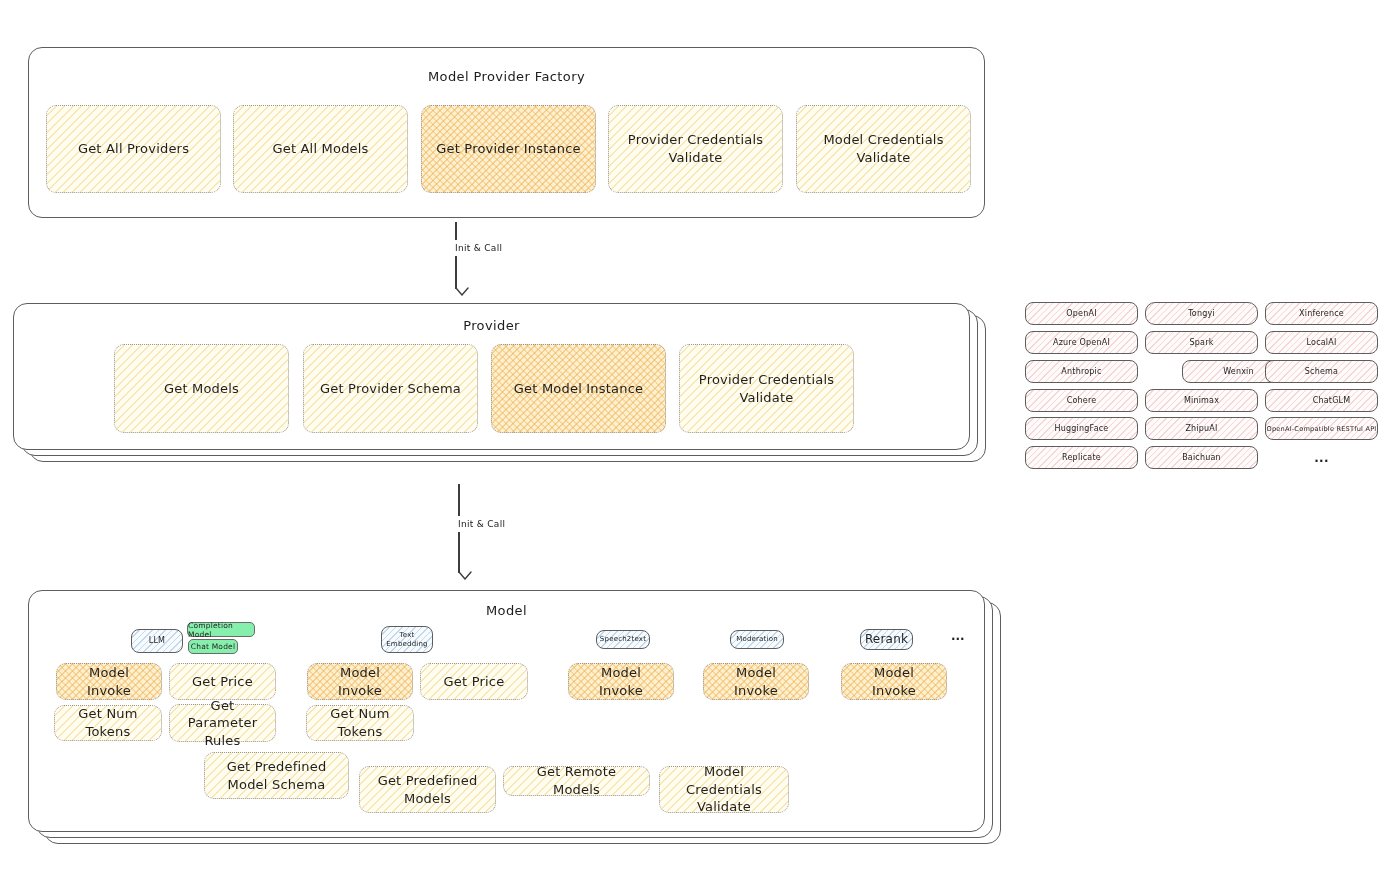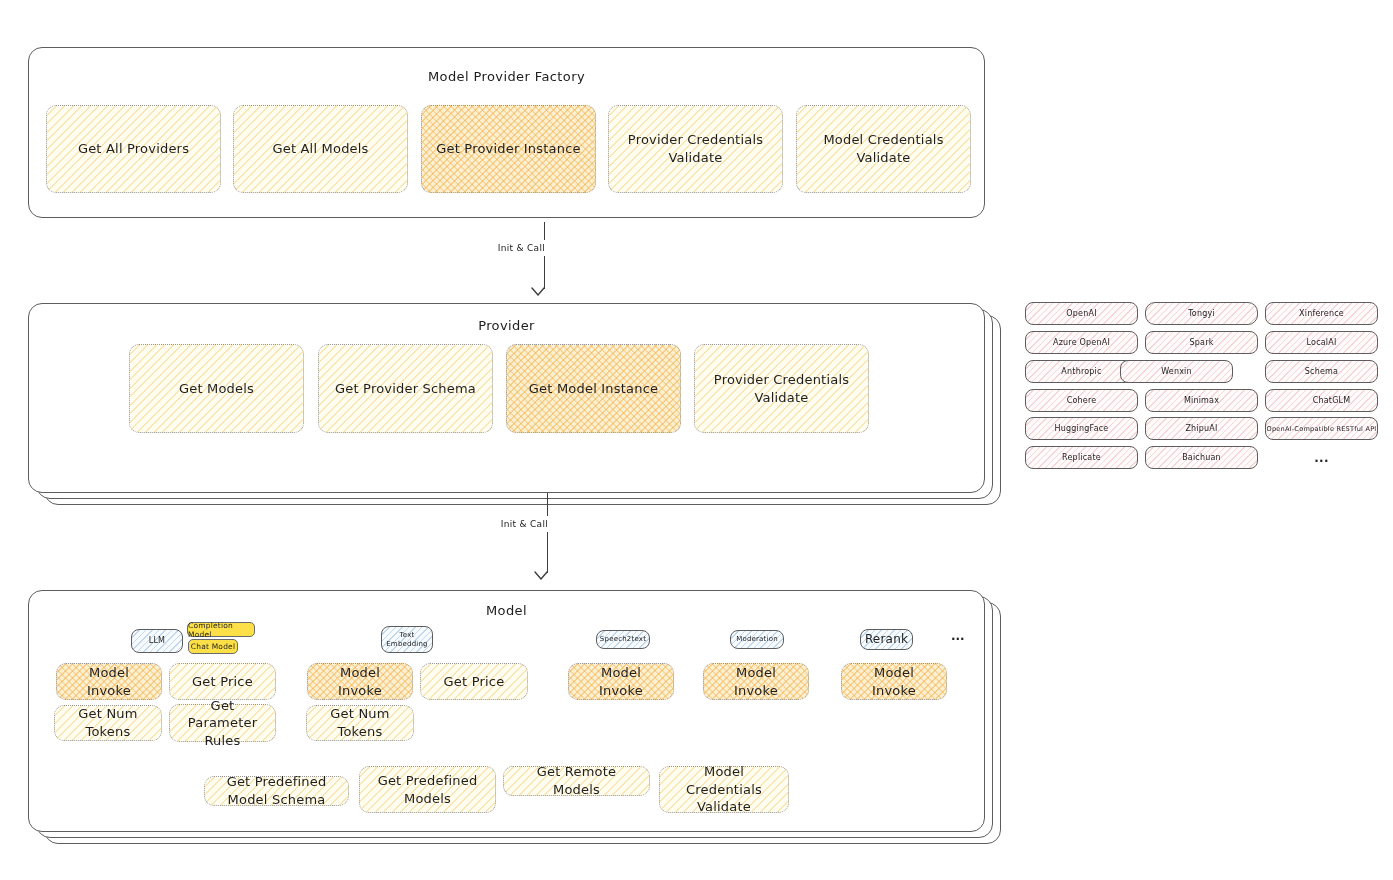--- a/index.html
+++ b/index.html
@@ -33,26 +33,26 @@
 
   
   .chip{position:absolute;box-sizing:border-box;width:113px;height:23px;border:1.3px solid #5d5d5d;border-radius:8px;
         display:flex;align-items:center;justify-content:center;font-size:8px;letter-spacing:.2px;text-align:center;}
   .chip.small-text{font-size:6.6px;}
   .chip.no-box{border:none;background:none;font-size:12px;font-weight:bold;}
 
   
   .tab{position:absolute;box-sizing:border-box;border:1.3px solid #5d5d5d;border-radius:8px;
        display:flex;align-items:center;justify-content:center;text-align:center;font-size:7.5px;line-height:1.2;letter-spacing:.2px;}
-  .subtab{position:absolute;box-sizing:border-box;border:1.1px solid #6a6a6a;border-radius:5px;background:#fde047;
+  .subtab{position:absolute;box-sizing:border-box;border:1.1px solid #6a6a6a;border-radius:5px;background:#86efac;
        display:flex;align-items:center;justify-content:center;font-size:7.5px;letter-spacing:.2px;}
   .tabs-more{position:absolute;font-size:12px;font-weight:bold;}
 
   
-  .arrow{position:absolute;display:flex;flex-direction:column;align-items:flex-end;}
+  .arrow{position:absolute;display:flex;flex-direction:column;align-items:flex-start;}
   .arrow .seg{width:1.5px;background:#3d3d3d;flex:1;}
   .arrow .seg-top{flex:0 0 18px;}
   .arrow .alabel{font-size:9px;letter-spacing:.3px;padding:3px 0;color:#222;}
   .arrow svg{display:block;margin-top:-2px;}
 
   .page-title{position:absolute;left:36px;top:10px;font-size:16px;font-weight:600;letter-spacing:.5px;color:#b91c1c;margin-top:48px;}
 </style>
 </head>
 <body>
 
@@ -71,21 +71,21 @@
 
   <div class="arrow" style="left:455px;top:222px;width:90px;height:74px;">
     <div class="seg seg-top"></div>
     <div class="alabel">Init &amp; Call</div>
     <div class="seg"></div>
     <svg width="14" height="9" viewBox="0 0 14 9">
       <path d="M1 1 L7 8 L13 1" stroke="#3d3d3d" stroke-width="1.4" fill="none" stroke-linecap="round"></path>
     </svg>
   </div>
 
-  <div class="stack" style="left:28px;top:303px;width:957px;height:190px;">
+  <div class="stack" style="left:13px;top:303px;width:957px;height:147px;">
     <div class="panel ghost g2"></div>
     <div class="panel ghost g1"></div>
     <div class="panel main">
       <div class="panel-title" style="top:14px;">Provider</div>
       <div class="fbox fill-yellow" style="left:100px;top:40px;width:175px;height:89px;">Get Models</div>
       <div class="fbox fill-yellow" style="left:289px;top:40px;width:175px;height:89px;">Get Provider Schema</div>
       <div class="fbox fill-orange" style="left:477px;top:40px;width:175px;height:89px;">Get Model Instance</div>
       <div class="fbox fill-yellow" style="left:665px;top:40px;width:175px;height:89px;">Provider Credentials Validate</div>
     </div>
   </div>
@@ -93,21 +93,21 @@
   <div>
     <div class="chip fill-pink" style="left:1025px;top:302px;">OpenAI</div>
     <div class="chip fill-pink" style="left:1145px;top:302px;border-radius:10px;">Tongyi</div>
     <div class="chip fill-pink" style="left:1265px;top:302px;">Xinference</div>
 
     <div class="chip fill-pink" style="left:1025px;top:331px;">Azure OpenAI</div>
     <div class="chip fill-pink" style="left:1145px;top:331px;">Spark</div>
     <div class="chip fill-pink" style="left:1265px;top:331px;">LocalAI</div>
 
     <div class="chip fill-pink" style="left:1025px;top:360px;">Anthropic</div>
-    <div class="chip fill-pink" style="left:1120px;top:360px;">Wenxin</div>
+    <div class="chip fill-pink" style="left:1182px;top:360px;">Wenxin</div>
     <div class="chip fill-pink" style="left:1265px;top:360px;">Schema</div>
 
     <div class="chip fill-pink" style="left:1025px;top:389px;">Cohere</div>
     <div class="chip fill-pink" style="left:1145px;top:389px;">Minimax</div>
     <div class="chip fill-pink" style="left:1265px;top:389px;padding-left:20px;">ChatGLM</div>
 
     <div class="chip fill-pink" style="left:1025px;top:417px;">HuggingFace</div>
     <div class="chip fill-pink" style="left:1145px;top:417px;">ZhipuAI</div>
     <div class="chip fill-pink small-text" style="left:1265px;top:417px;">OpenAI-Compatible RESTful API</div>
 
@@ -145,20 +145,20 @@
       <div class="fbox fill-orange" style="left:278px;top:72px;width:106px;height:37px;">Model Invoke</div>
       <div class="fbox fill-yellow" style="left:391px;top:72px;width:108px;height:37px;">Get Price</div>
       <div class="fbox fill-orange" style="left:539px;top:72px;width:106px;height:37px;">Model Invoke</div>
       <div class="fbox fill-orange" style="left:674px;top:72px;width:106px;height:37px;">Model Invoke</div>
       <div class="fbox fill-orange" style="left:812px;top:72px;width:106px;height:37px;">Model Invoke</div>
 
       <div class="fbox fill-yellow" style="left:25px;top:114px;width:108px;height:36px;">Get Num Tokens</div>
       <div class="fbox fill-yellow" style="left:140px;top:113px;width:107px;height:38px;text-align:center;">Get Parameter Rules</div>
       <div class="fbox fill-yellow" style="left:277px;top:114px;width:108px;height:36px;">Get Num Tokens</div>
 
-      <div class="fbox fill-yellow" style="left:175px;top:185px;width:145px;height:30px;">Get Predefined Model Schema</div>
+      <div class="fbox fill-yellow" style="left:175px;top:161px;width:145px;height:47px;">Get Predefined Model Schema</div>
       <div class="fbox fill-yellow" style="left:330px;top:175px;width:137px;height:47px;">Get Predefined Models</div>
       <div class="fbox fill-yellow" style="left:474px;top:175px;width:147px;height:30px;">Get Remote Models</div>
       <div class="fbox fill-yellow" style="left:630px;top:175px;width:130px;height:47px;">Model Credentials Validate</div>
     </div>
   </div>
 
 </div>
 
 </body></html>

